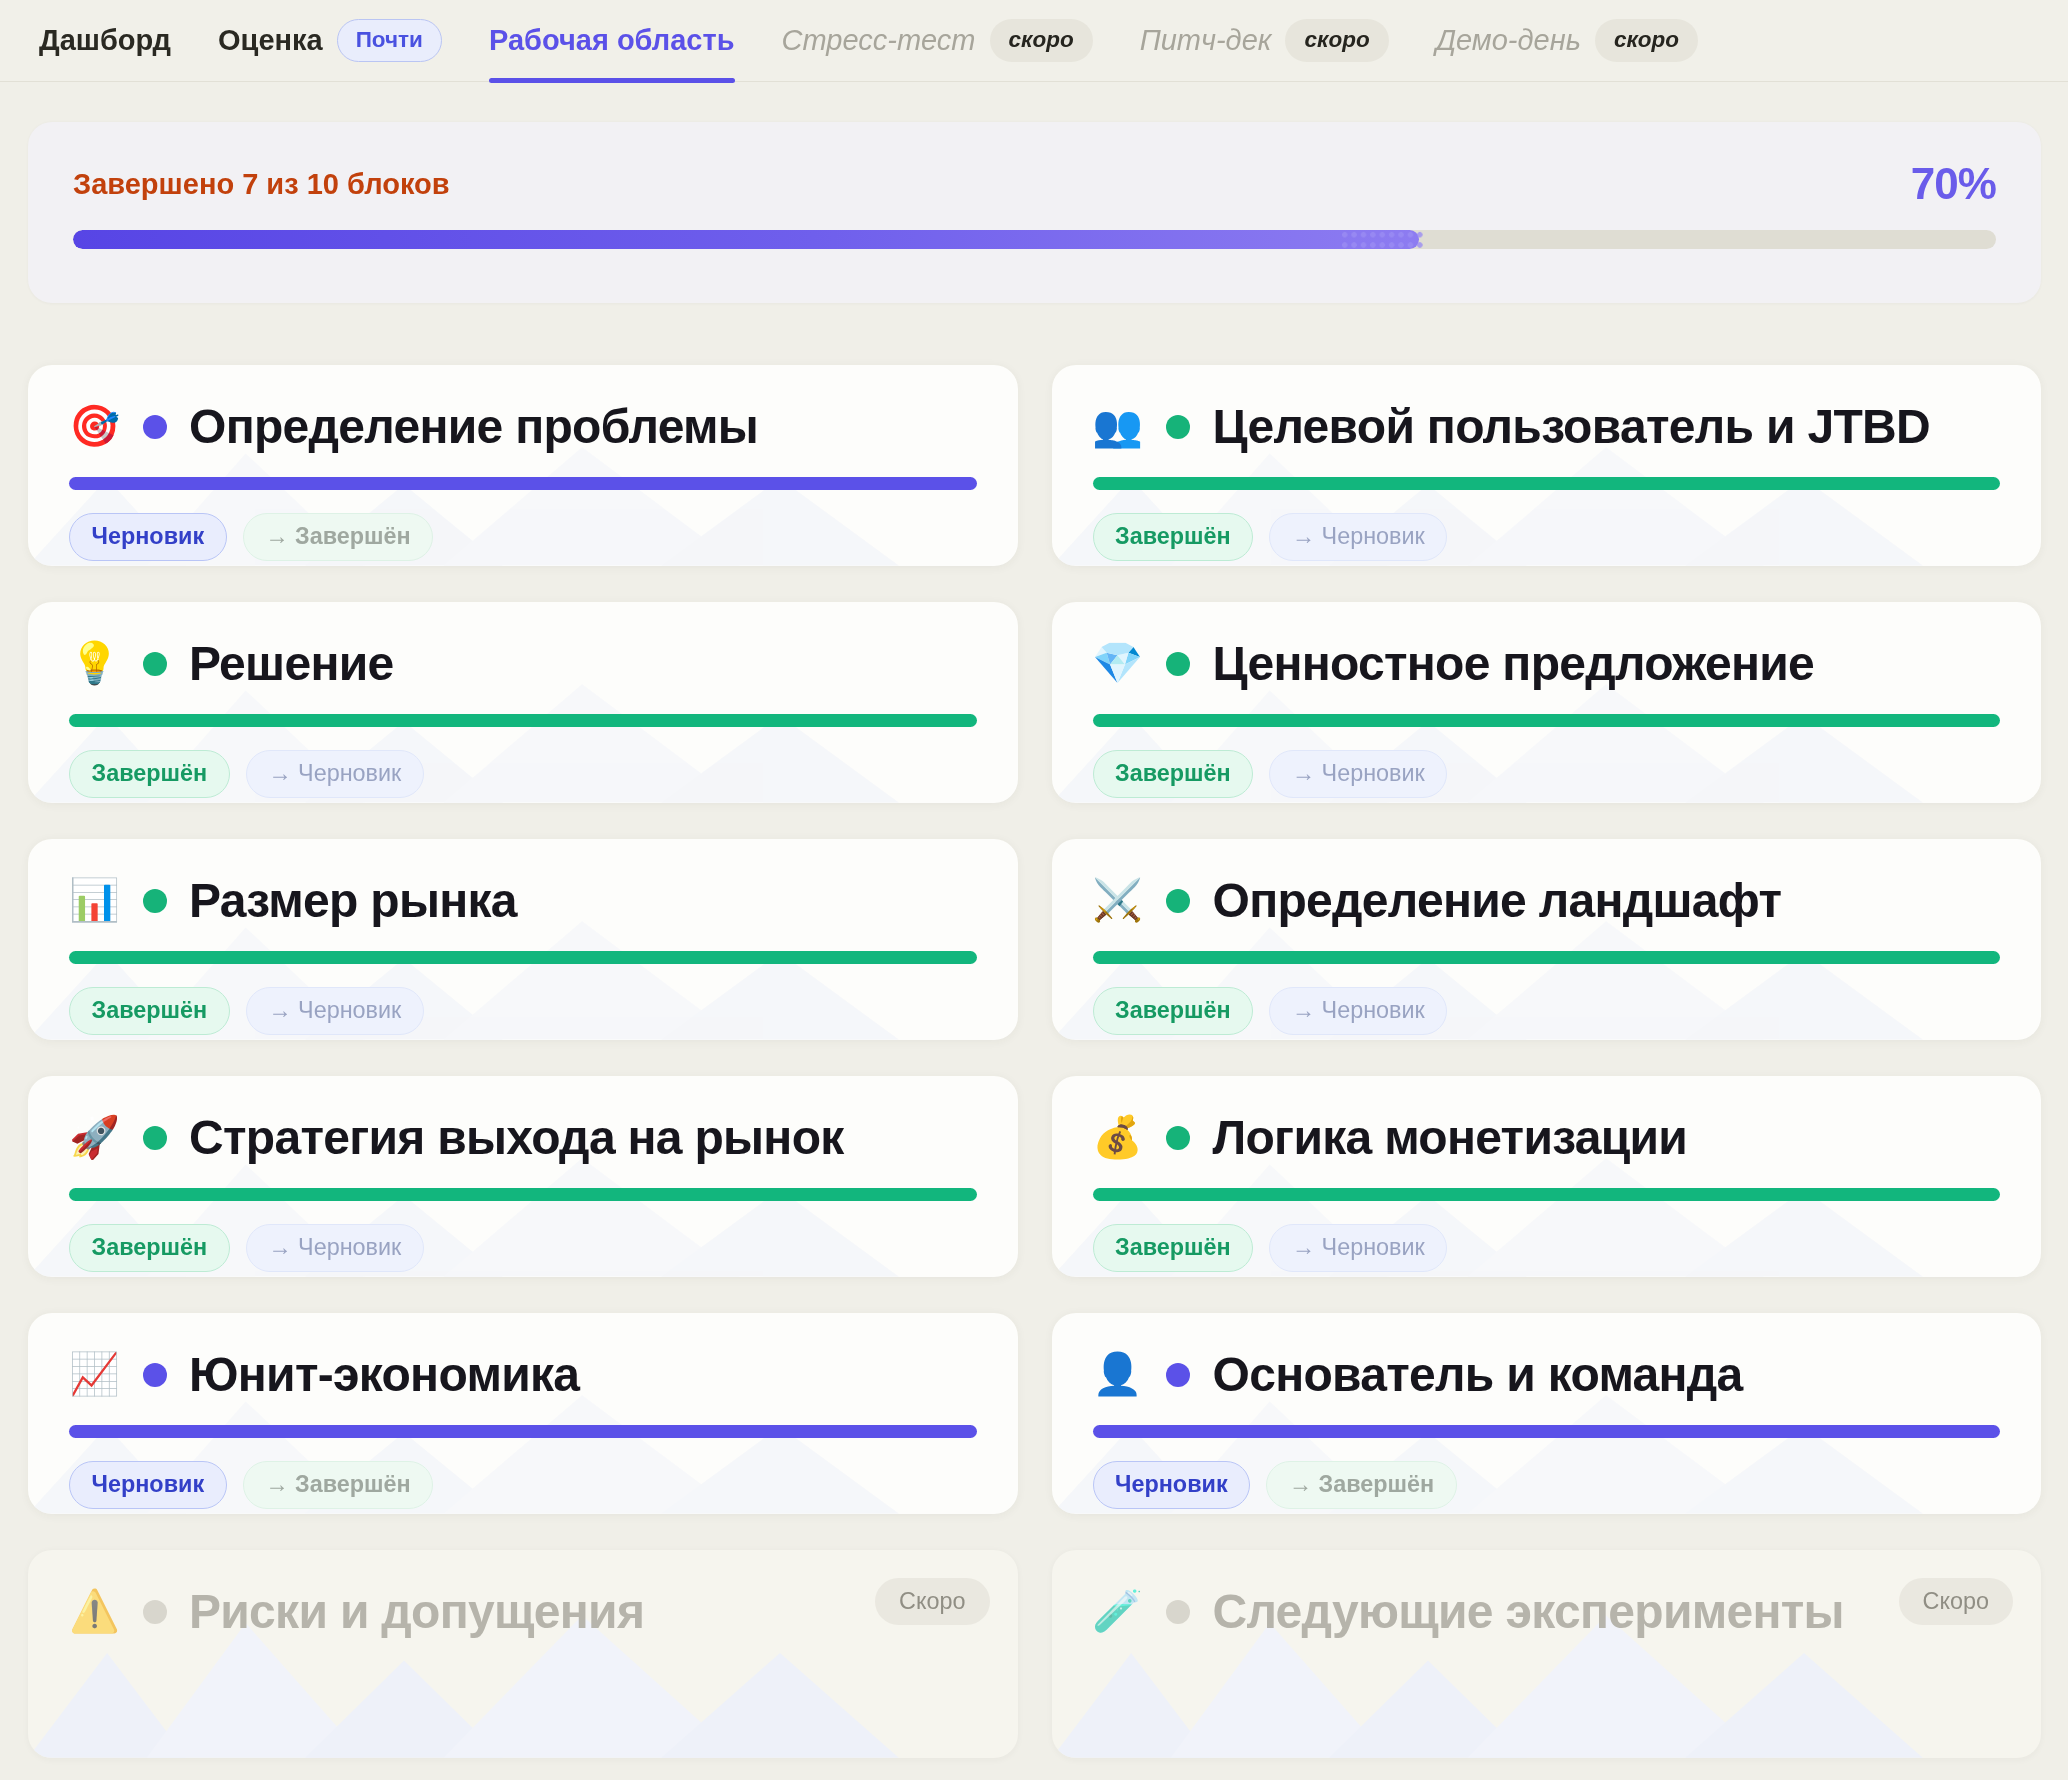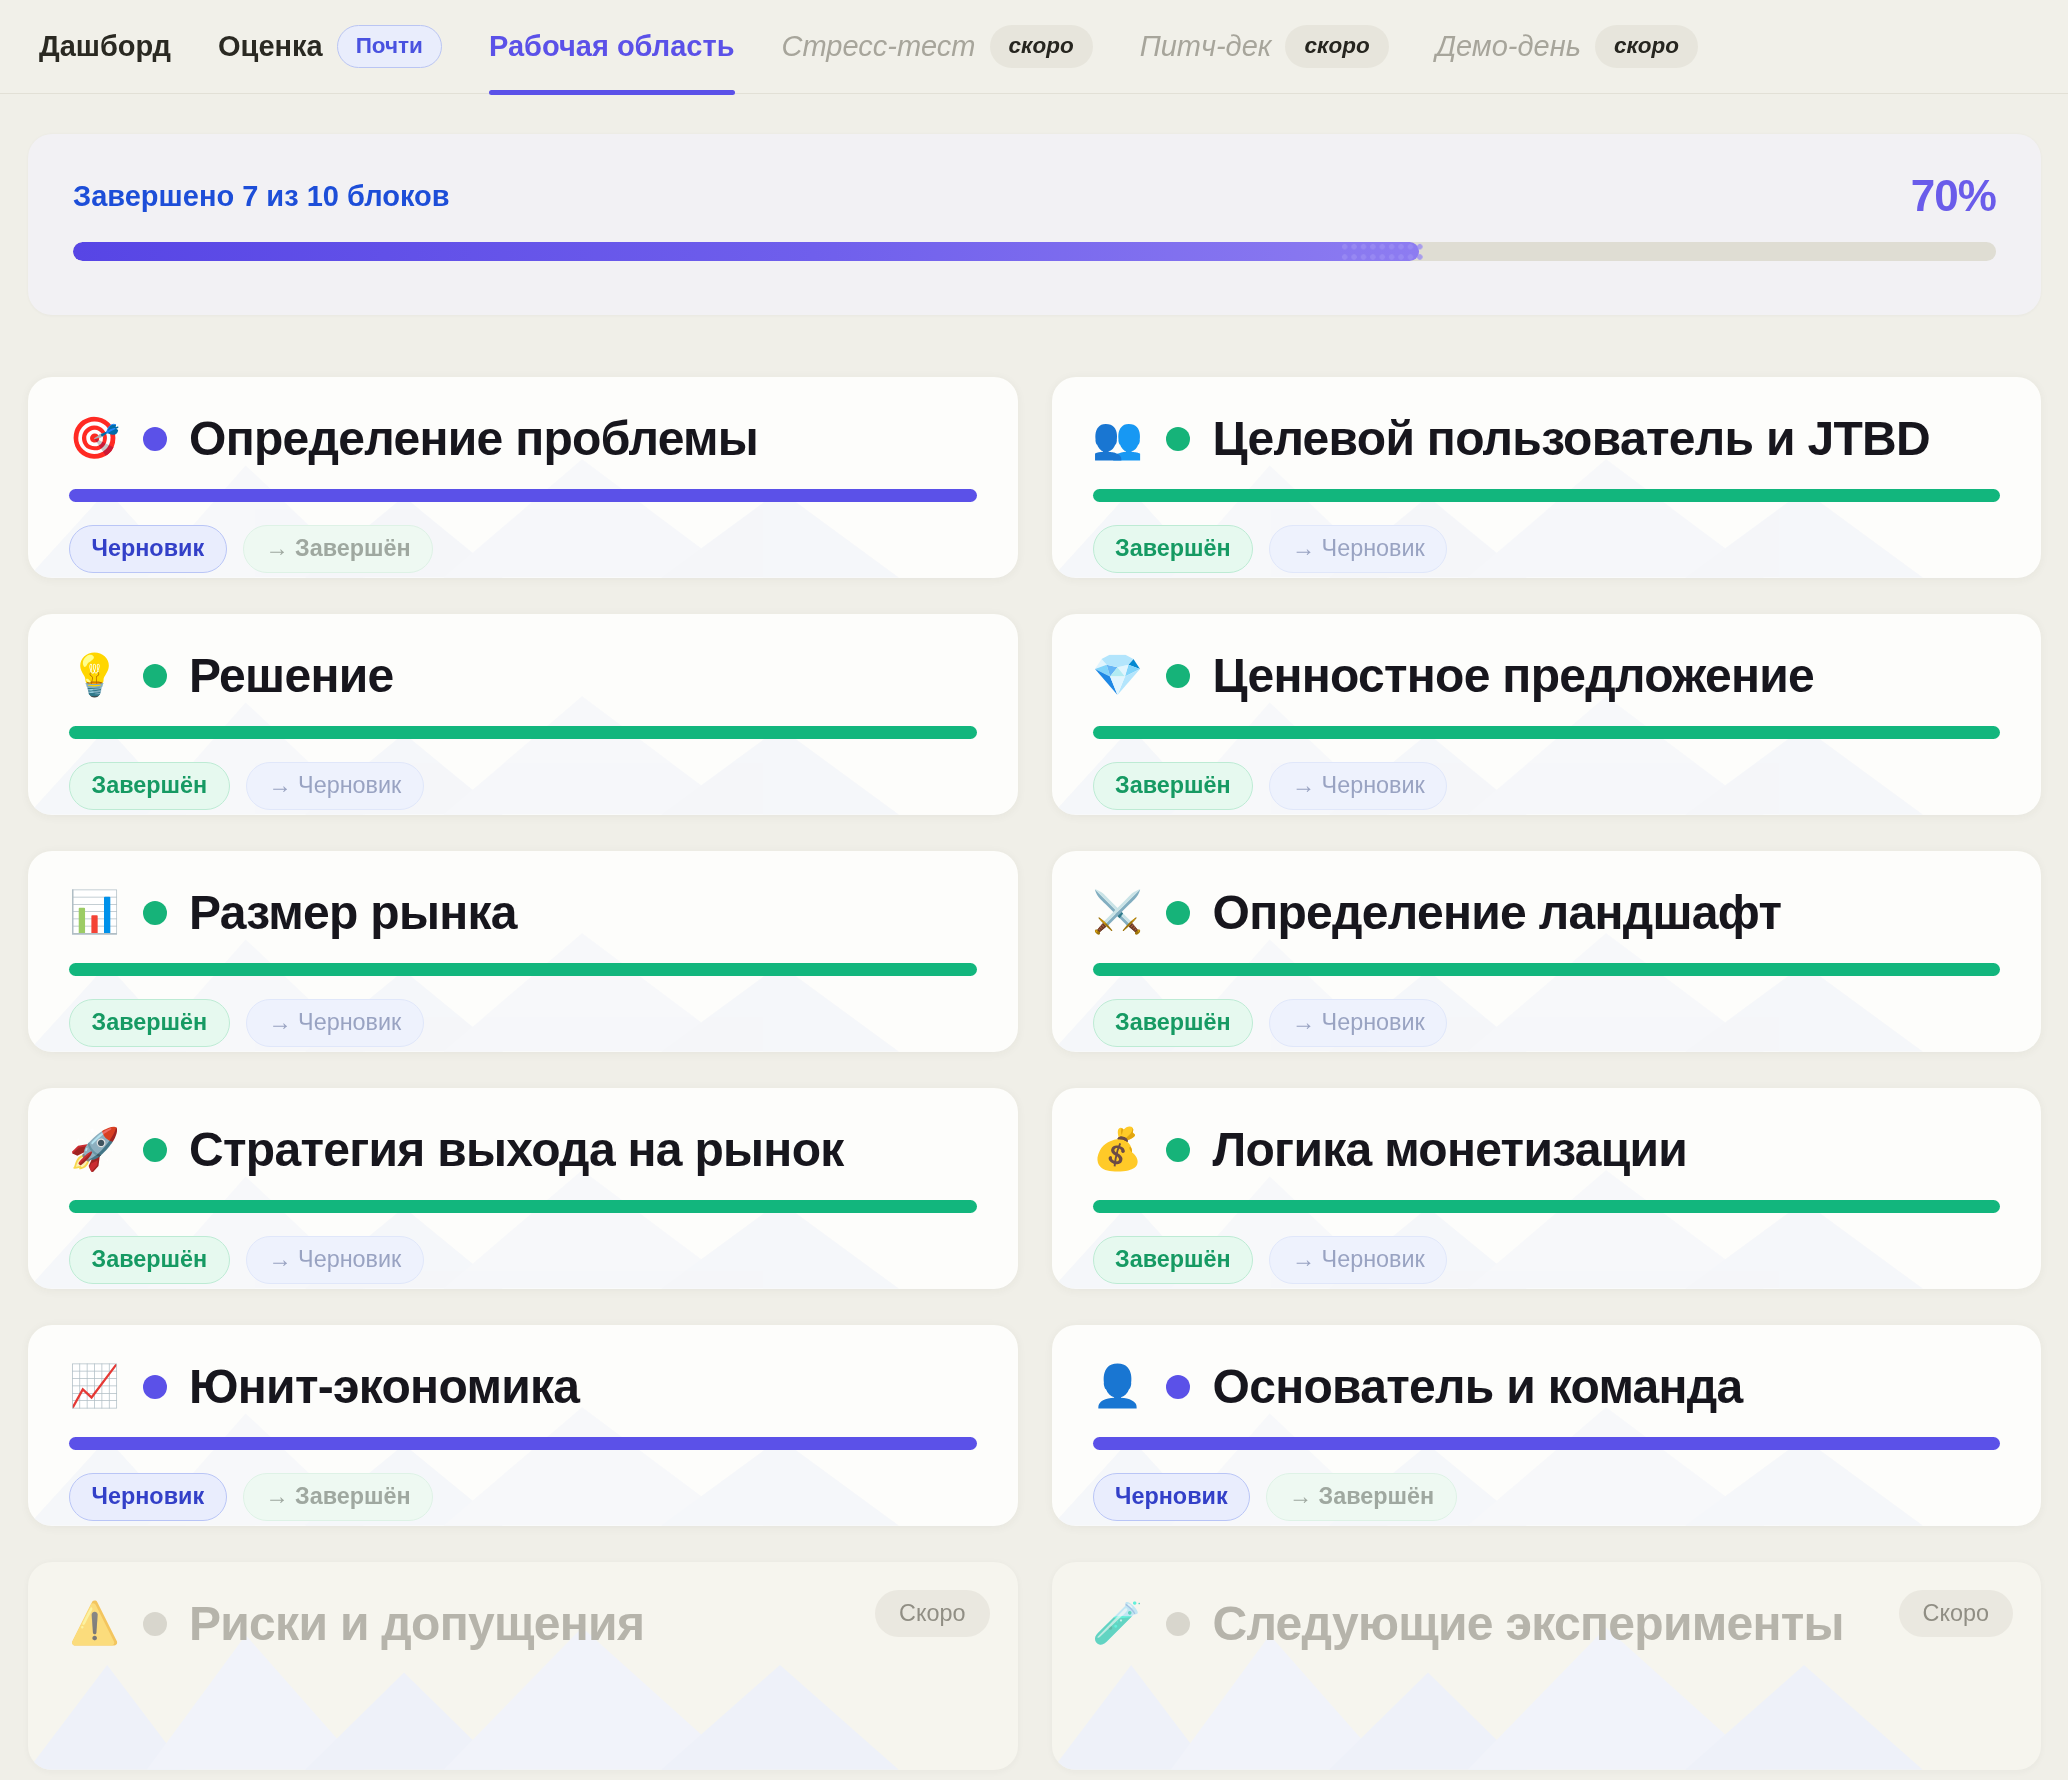--- a/index.html
+++ b/index.html
@@ -15,21 +15,21 @@
   html,body{margin:0;padding:0;}
   body{
     width:2069px;height:1780px;overflow:hidden;
     background:var(--page-bg);
     font-family:"Liberation Sans", sans-serif;
     -webkit-font-smoothing:antialiased;
   }
 
   
   .nav{
-    height:94px;display:flex;align-items:center;gap:47px;
+    height:82px;display:flex;align-items:center;gap:47px;
     padding:0 39px;background:#f1f0e9;border-bottom:1.9px solid #e2e0d6;
     position:relative;
   }
   .nav-item{
     display:flex;align-items:center;gap:14px;height:100%;
     font-size:29px;font-weight:700;color:#2a2922;cursor:pointer;position:relative;
     white-space:nowrap;
   }
   .nav-item.active{color:var(--accent);}
   .nav-item.active::after{
@@ -45,21 +45,21 @@
   .pill.accent{color:#4a52e0;background:#e9edfc;border-color:#bac5f3;}
   .pill.soon{color:#26251f;background:#e7e5dc;}
 
   
   .banner{
     margin:40px 28px 0;height:181px;border-radius:24px;
     background:var(--banner-bg);padding:37px 45px 0;
     box-shadow:0 0.9px 2.8px rgba(60,58,40,.04);
   }
   .banner-row{display:flex;justify-content:space-between;align-items:center;}
-  .banner-title{font-size:29px;font-weight:700;color:#1d4ed8;}
+  .banner-title{font-size:29px;font-weight:700;color:#c2410c;}
   .banner-pct{font-size:44px;font-weight:700;color:#6a5cea;letter-spacing:-0.9px;}
   .track{
     margin-top:20.6px;height:19.7px;border-radius:10.3px;background:var(--track);
     position:relative;overflow:hidden;
   }
   .fill{
     height:100%;border-radius:10.3px;
     background:linear-gradient(90deg,#5745e5 0%,#6f5fec 55%,#8d7cf1 100%);
     position:relative;
   }

